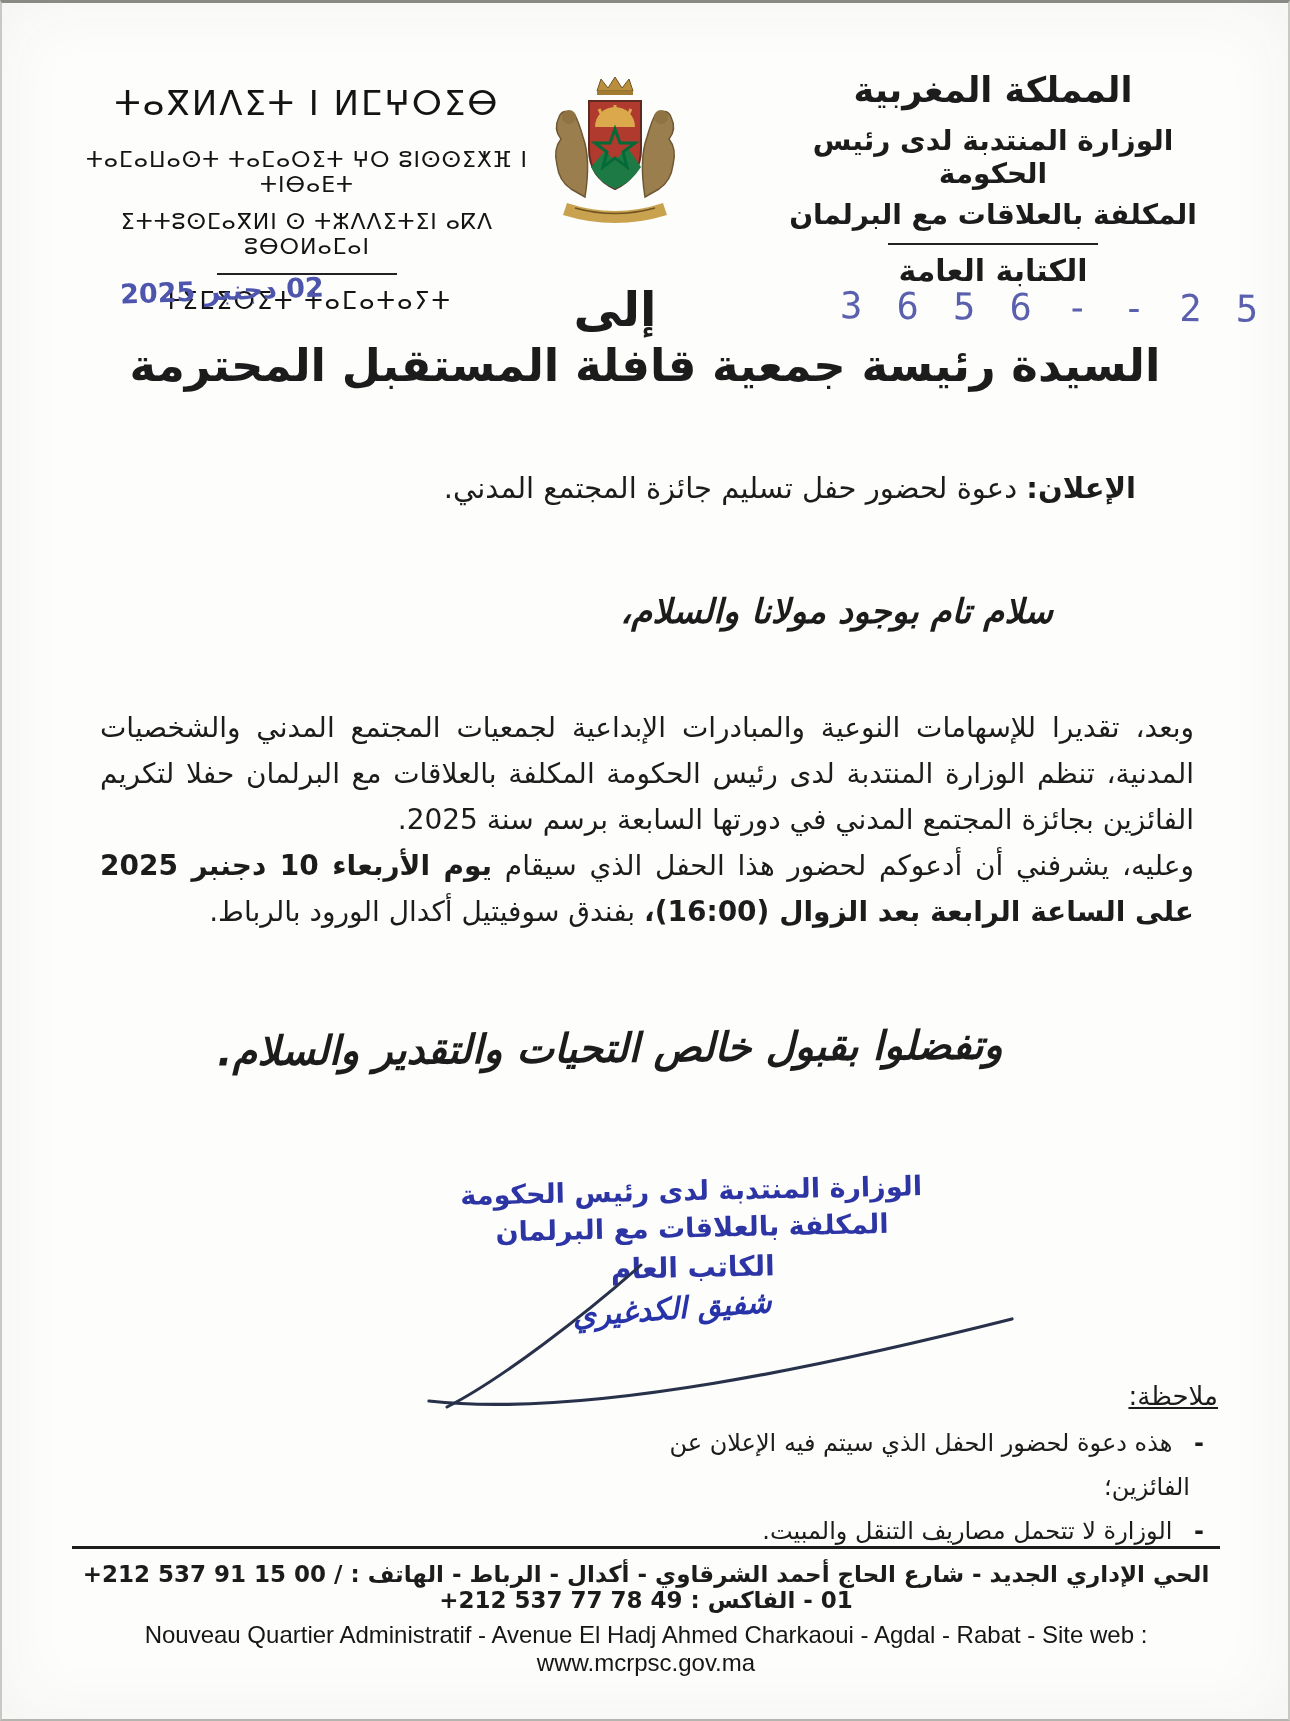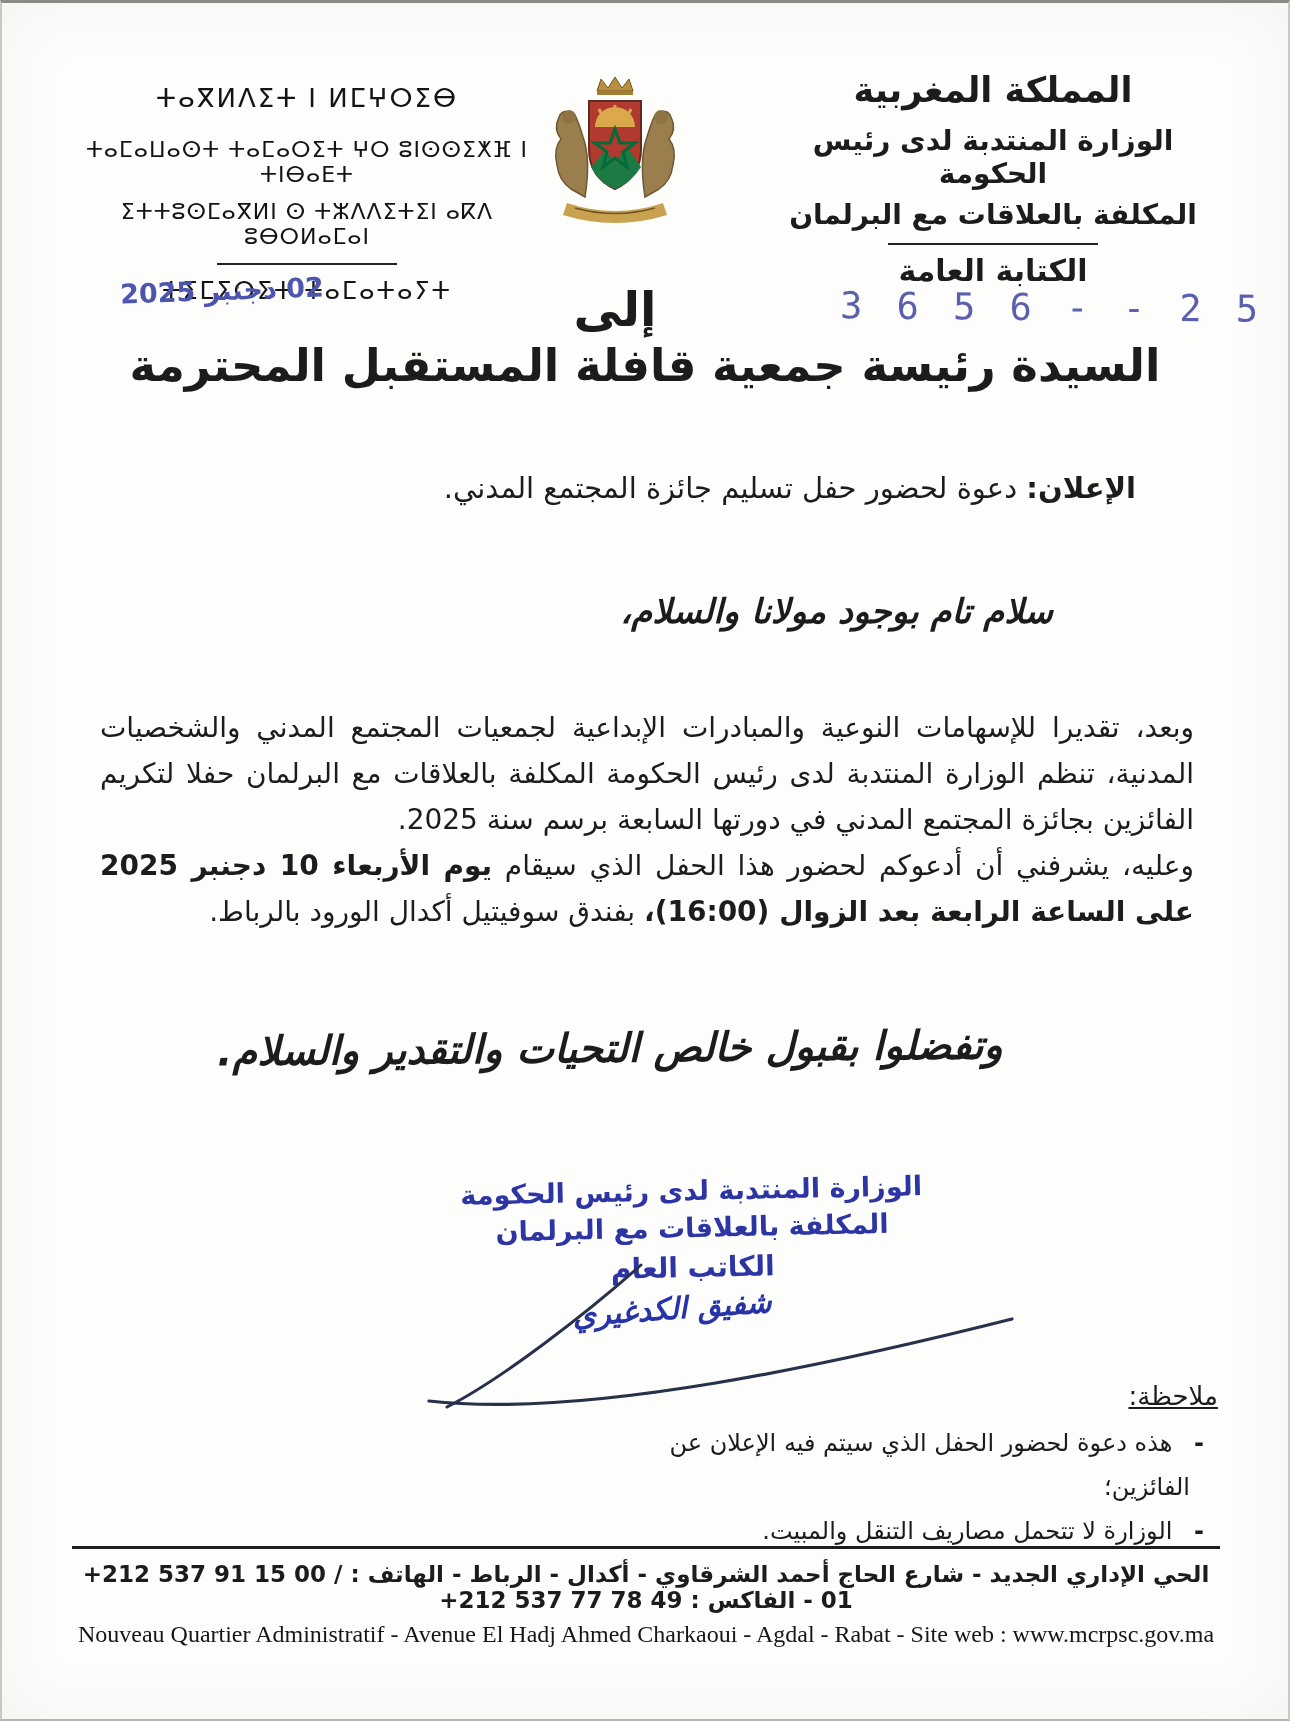--- a/index.html
+++ b/index.html
@@ -17,21 +17,21 @@
     box-shadow:inset 0 0 70px rgba(60,60,55,.05);
     font-family:"DejaVu Sans",sans-serif;
     color:#1c1c1c;
     overflow:hidden;
   }
   .abs{position:absolute;}
   .rtl{direction:rtl;}
 
   
   .tifi{left:70px;top:80px;width:470px;text-align:center;color:#141414;}
-  .tifi .t1{font-size:26px;letter-spacing:2px;margin-bottom:24px;}
+  .tifi .t1{font-size:34px;letter-spacing:2px;margin-bottom:24px;}
   .tifi .t2,.tifi .t3{font-size:22px;letter-spacing:1px;margin-bottom:12px;}
   .tifi .rule{width:180px;height:2px;background:#222;margin:14px auto 12px auto;}
   .tifi .t4{font-size:24px;letter-spacing:2px;}
 
   
   .arhead{right:75px;top:67px;width:440px;text-align:center;}
   .arhead .kingdom{font-size:35px;font-weight:bold;margin-bottom:14px;}
   .arhead .min1{font-size:28px;font-weight:bold;margin-bottom:8px;}
   .arhead .min2{font-size:28px;font-weight:bold;}
   .arhead .rule{width:210px;height:2px;background:#222;margin:12px auto 8px auto;}
@@ -66,21 +66,21 @@
   .sig-swoosh{left:415px;top:1248px;}
 
   .note{right:70px;top:1378px;width:600px;text-align:right;}
   .note .label{font-size:26px;font-weight:normal;text-decoration:underline;margin-bottom:10px;}
   .note .item{font-size:24px;line-height:44px;padding-right:28px;}
   .note .dash{display:inline-block;transform:translateX(14px);font-weight:bold;}
 
   .footer{left:70px;top:1543px;width:1148px;}
   .footer .rule{height:3px;background:#1d1d1d;margin-bottom:12px;}
   .footer .ar{font-size:23px;text-align:center;font-weight:bold;}
-  .footer .fr{font-size:24px;text-align:center;margin-top:8px;font-family:Liberation Serif, serif;color:#161616;}
+  .footer .fr{font-size:24px;text-align:center;margin-top:8px;font-family:Liberation Sans, sans-serif;color:#161616;}
   .ltr-num{direction:ltr;unicode-bidi:embed;}
 </style>
 </head>
 <body>
 
 <div class="page">
 
   <div class="abs tifi">
     <div class="t1">ⵜⴰⴳⵍⴷⵉⵜ ⵏ ⵍⵎⵖⵔⵉⴱ</div>
     <div class="t2">ⵜⴰⵎⴰⵡⴰⵙⵜ ⵜⴰⵎⴰⵔⵉⵜ ⵖⵔ ⵓⵏⵙⵙⵉⵅⴼ ⵏ ⵜⵏⴱⴰⴹⵜ</div>

